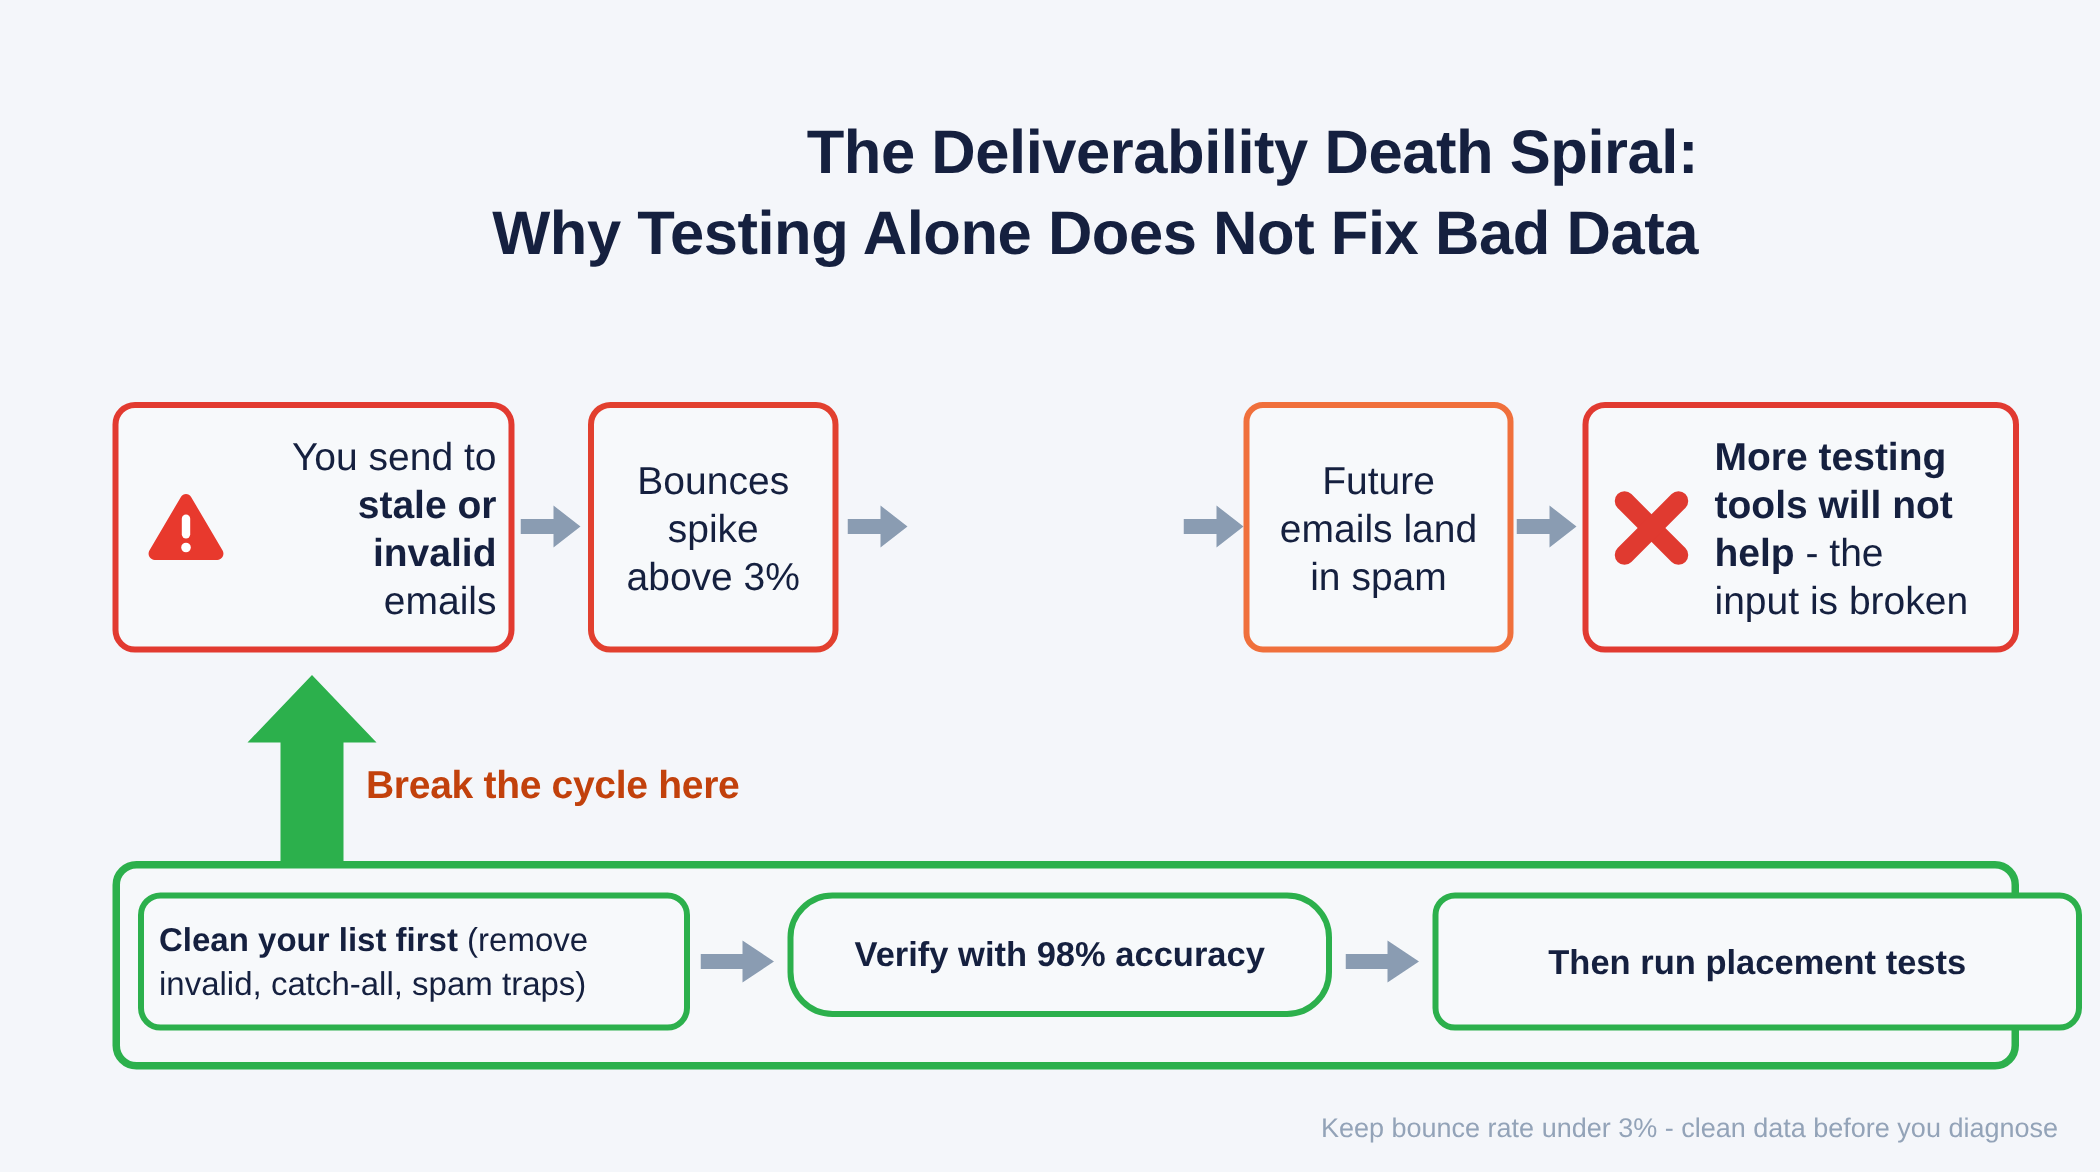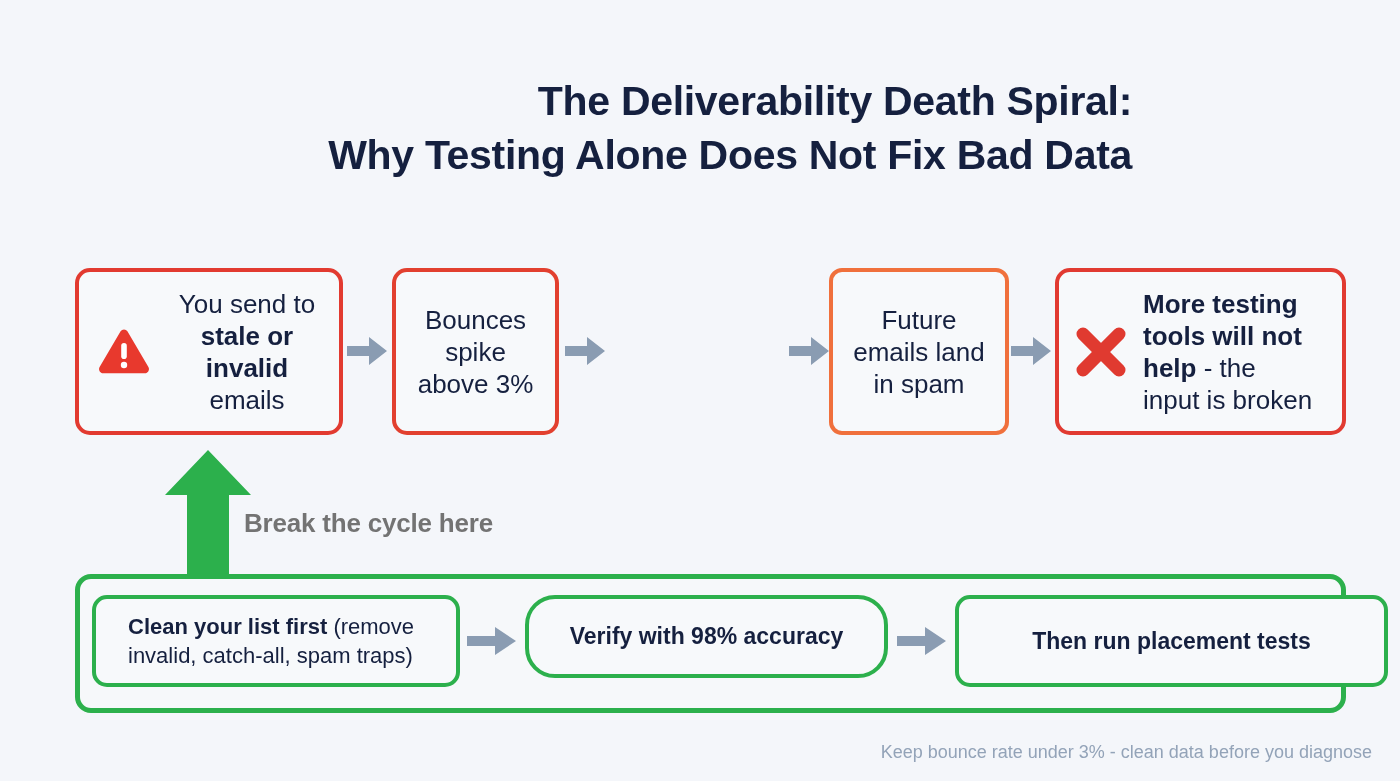--- a/index.html
+++ b/index.html
@@ -44,54 +44,54 @@
   .center .txt{width:100%;text-align:center;}
 
   
   #box1{left:75px;  top:268px; width:268px; height:167px; border-color:#e23a30;}
   #box2{left:392px; top:268px; width:167px; height:167px; border-color:#e2402f;}
   #box3{left:610px; top:268px; width:176px; height:167px; border-color:#ef6c3b;}
   #box4{left:829px; top:268px; width:180px; height:167px; border-color:#f0703c;border-radius:13px;}
   #box5{left:1055px;top:268px; width:291px; height:167px; border-color:#e13a31;}
 
   #box1 .ico{margin-left:18px;margin-right:12px;flex:0 0 auto;}
-  #box1 .txt{flex:1;text-align:center;padding-right:8px;}
+  #box1 .txt{flex:1;text-align:right;padding-right:8px;}
   #box5 .ico{margin-left:14px;margin-right:14px;flex:0 0 auto;}
   #box5 .txt{flex:1;text-align:left;padding-right:26px;}
 
   b{font-weight:bold;}
 
   
   .tri-icon{width:54px;height:50px;display:block;}
   .x-icon{width:56px;height:56px;display:block;}
 
   
   .garrow{position:absolute;height:34px;}
   .garrow svg{display:block;width:100%;height:100%;}
 
   
   .uparrow{position:absolute;left:163px;top:448px;width:90px;height:132px;}
   .uparrow svg{display:block;width:100%;height:100%;}
 
   .breaklabel{
     position:absolute;left:244px;top:508px;
-    color:#737373;font-weight:bold;font-size:26px;
+    color:#c2410c;font-weight:bold;font-size:26px;
     letter-spacing:-0.2px;
   }
 
   
   .gcontainer{
     position:absolute;left:75px;top:574px;width:1271px;height:139px;
     border:5px solid #2cb04c;border-radius:16px;box-sizing:border-box;
     background:#f6f8fa;
   }
   #gbox1{left:92px; top:595px; width:368px; height:92px; border-color:#2cb04c; border-width:4px;}
   #gbox2{left:525px;top:595px; width:363px; height:83px; border-color:#2cb04c; border-width:4px;border-radius:30px;}
   #gbox3{left:955px;top:595px; width:433px; height:92px; border-color:#2cb04c; border-width:4px;}
-  #gbox1 .txt{font-size:22px;line-height:29px;padding:0 32px;text-align:left;}
+  #gbox1 .txt{font-size:22px;line-height:29px;padding:0 10px;text-align:left;}
   #gbox2 .txt,#gbox3 .txt{font-size:23px;line-height:29px;width:100%;text-align:center;font-weight:bold;}
 
   
   .footer{
     position:absolute;right:28px;top:742px;
     color:#93a3b8;font-size:18px;
   }
 </style>
 </head>
 <body>

